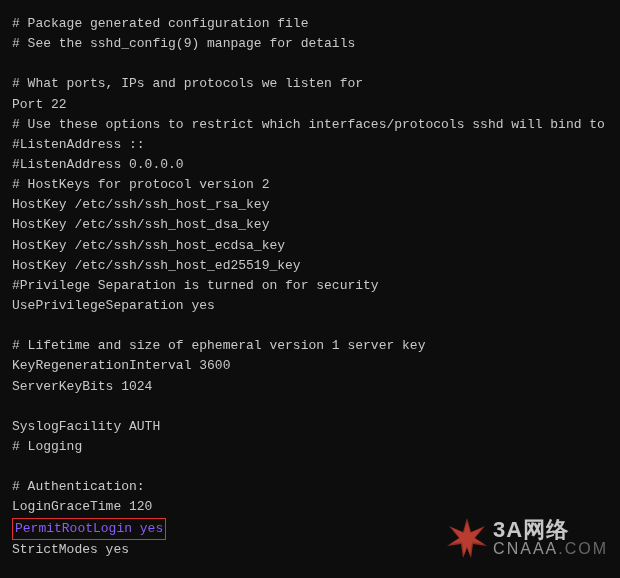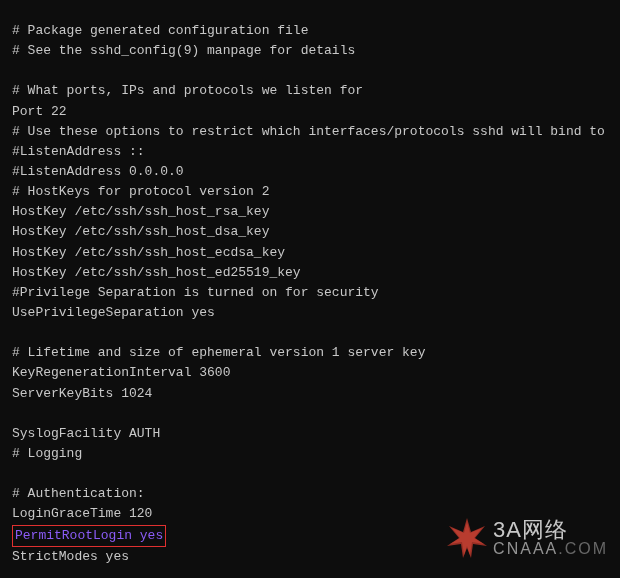--- a/index.html
+++ b/index.html
@@ -15,21 +15,21 @@
       font-family: 'Courier New', Courier, monospace;
       font-size: 13px;
       color: #c8c8c8;
       overflow: hidden;
     }
 
     .terminal {
       width: 620px;
       height: 578px;
       background-color: #0d0d0d;
-      padding: 21px 12px;
+      padding: 14px 12px;
       position: relative;
       overflow: hidden;
     }
 
     .code-block {
       line-height: 1.55;
       white-space: pre;
     }
 
     .line {
@@ -73,21 +73,21 @@
 
     .watermark-text {
       display: flex;
       flex-direction: column;
       align-items: flex-start;
     }
 
     .watermark-3a {
       font-family: Arial, sans-serif;
       font-size: 22px;
-      font-weight: normal;
+      font-weight: bold;
       color: #e8e8e8;
       letter-spacing: 1px;
       line-height: 1;
     }
 
     .watermark-cnaaa {
       font-family: Arial, sans-serif;
       font-size: 16px;
       color: #aaaaaa;
       letter-spacing: 2px;

